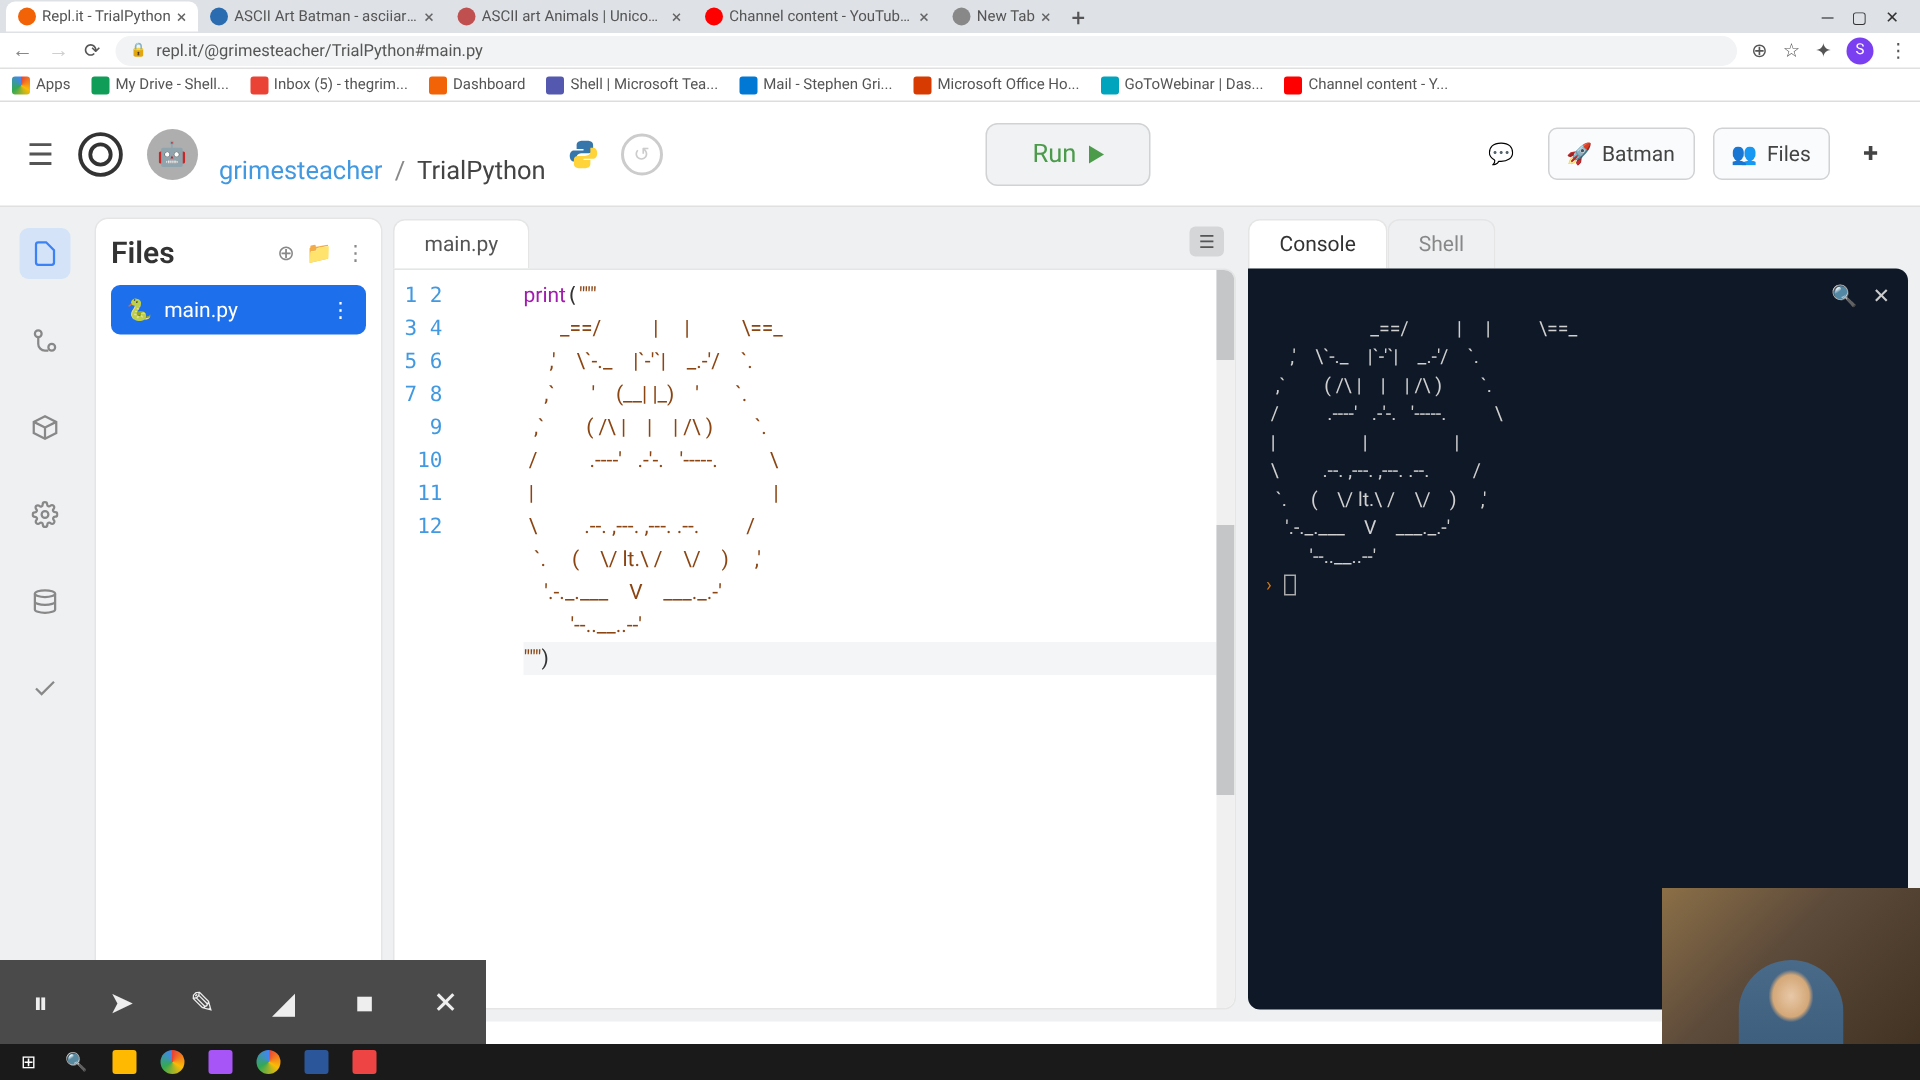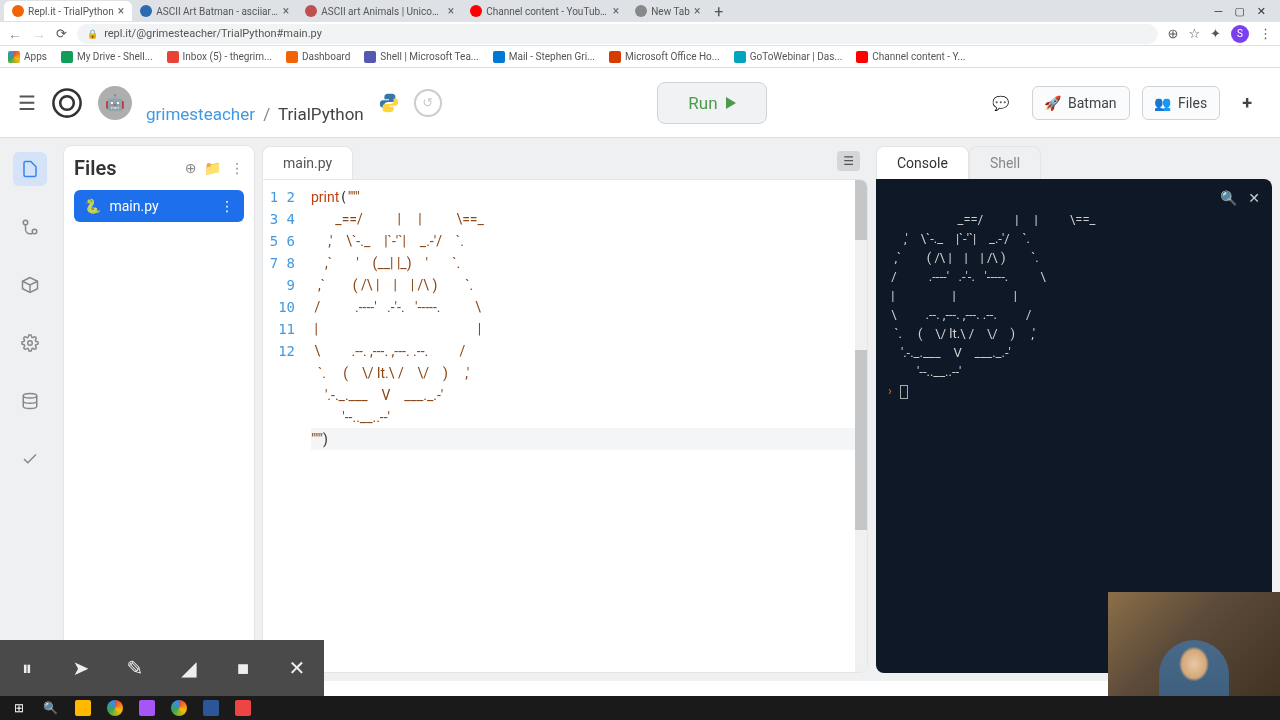--- a/index.html
+++ b/index.html
@@ -57,31 +57,31 @@
 .files-hdr .title { font-size:20px; font-weight:600; color:#333; flex:1; }
 .files-hdr .act { color:#888; font-size:14px; cursor:pointer; }
 .file-item { background:#1d6feb; color:#fff; border-radius:6px; padding:8px 10px; display:flex; align-items:center; gap:8px; font-size:14px; cursor:pointer; }
 .file-item .menu { margin-left:auto; }
 
 .editor-panel { flex:1; display:flex; flex-direction:column; margin:8px 4px; min-width:0; }
 .ed-tabs { display:flex; }
 .ed-tab { background:#fff; padding:8px 20px; border-radius:8px 8px 0 0; font-size:14px; color:#555; border:1px solid #e5e5e5; border-bottom:none; }
 .ed-toolbar { margin-left:auto; padding:4px 8px; }
 .ed-tool { background:#d4d6d8; border-radius:4px; padding:3px 6px; font-size:12px; color:#555; cursor:pointer; }
-.ed-body { flex:1; background:#fff; border-radius:0 8px 8px 8px; border:1px solid #e5e5e5; display:flex; position:relative; overflow:hidden; }
+.ed-body { flex:1; background:#fff; border-radius:0 8px 8px 8px; border:1px solid #e5e5e5; display:flex; position:relative; overflow:hidden;gap:38px; }
 .gutter { width:40px; text-align:right; padding:6px 8px 0 0; color:#4299e1; font-family:monospace; font-size:14px; line-height:22px; }
 .code { flex:1; padding:6px 0 0 8px; font-family:monospace; font-size:14px; line-height:22px; color:#333; white-space:pre; }
-.code .kw { color:#c2410c; }
+.code .kw { color:#a21caf; }
 .code .str { color:#8b4513; }
 .code .current-line { background:#f3f5f7; display:inline-block; width:100%; }
 .ed-scroll { position:absolute; right:0; top:0; width:12px; height:100%; background:#f0f0f0; }
 .ed-scroll::before { content:''; position:absolute; top:0; width:12px; height:60px; background:#c4c6c8; }
 .ed-scroll::after { content:''; position:absolute; top:170px; width:12px; height:180px; background:#c4c6c8; }
 
-.console-panel { width:396px; display:flex; flex-direction:column; margin:8px 8px 8px 4px; }
+.console-panel { width:440px; display:flex; flex-direction:column; margin:8px 8px 8px 4px; }
 .con-tabs { display:flex; }
 .con-tab { padding:8px 20px; border-radius:8px 8px 0 0; font-size:14px; border:1px solid #e5e5e5; border-bottom:none; cursor:pointer; }
 .con-tab.active { background:#fff; color:#333; }
 .con-tab.inactive { background:#eef0f2; color:#888; }
 .con-body { flex:1; background:#0f1827; border-radius:0 8px 8px 8px; padding:12px; color:#d0d0d0; font-family:monospace; font-size:13px; line-height:19px; white-space:pre; position:relative; overflow:hidden; }
 .con-tools { position:absolute; top:10px; right:12px; display:flex; gap:10px; color:#ccc; font-size:14px; }
 .prompt { color:#d97706; }
 .cursor-box { display:inline-block; width:8px; height:14px; border:1px solid #aaa; vertical-align:middle; }
 
 

